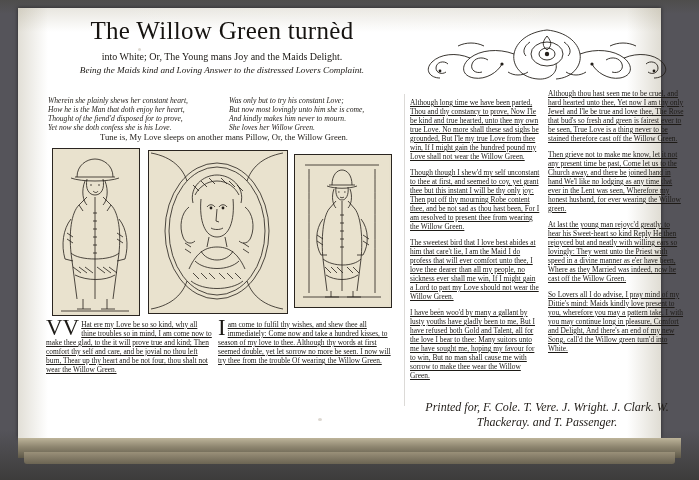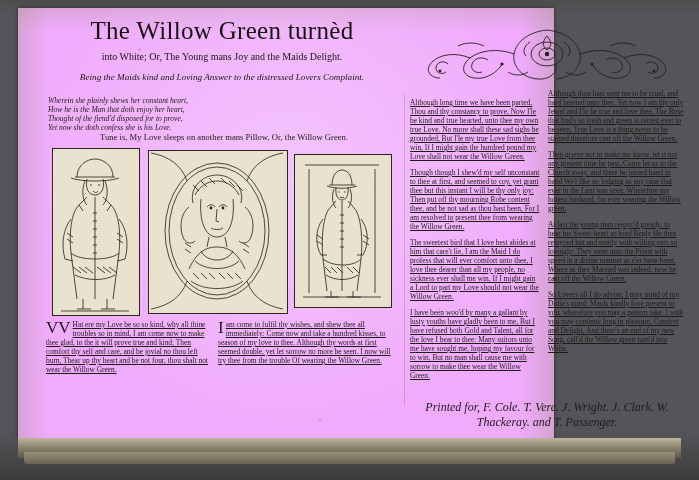--- a/index.html
+++ b/index.html
@@ -12,22 +12,22 @@
     position:relative;width:699px;height:480px;
     background:#57565a;
   }
   
   .book-bg{
     position:absolute;left:0;top:0;width:699px;height:480px;
     background:
       linear-gradient(to bottom,#4e4d4c 0px,#55545a 14px,#55545a 430px,#3d3c3b 480px);
   }
   .sheet{
-    position:absolute;left:18px;top:8px;width:536px;height:430px;
-    background:#f0abfc;
+    position:absolute;left:18px;top:8px;width:643px;height:430px;
+    background:#ffffff;
     box-shadow:0 0 4px rgba(0,0,0,.55);
   }
   .sheet:before{
     content:"";position:absolute;left:0;top:0;right:0;bottom:0;
     background:
       radial-gradient(ellipse at 50% 40%, rgba(255,255,255,.30) 0%, rgba(220,209,182,0) 70%),
       linear-gradient(to right, rgba(150,140,110,.28) 0px, rgba(150,140,110,0) 30px),
       linear-gradient(to left, rgba(150,140,110,.30) 0px, rgba(150,140,110,0) 34px),
       linear-gradient(to bottom, rgba(150,140,110,.22) 0px, rgba(150,140,110,0) 24px);
     pointer-events:none;
@@ -37,21 +37,21 @@
   .title-block{position:absolute;left:24px;top:10px;width:360px;text-align:center;}
   .main-title{
     font-size:25px;line-height:26px;letter-spacing:.3px;
     font-family:"Liberation Serif", serif;
     color:#161310;white-space:nowrap;
   }
   .subtitle{
     font-size:10px;line-height:15px;margin-top:5px;color:#1b1814;
   }
   .being{
-    font-size:9.2px;line-height:12px;margin-top:7px;font-style:italic;color:#1b1814;
+    font-size:9.2px;line-height:12px;font-style:italic;color:#1b1814;
   }
   
   .ornament{
     position:absolute;left:400px;top:16px;width:258px;height:62px;
     overflow:hidden;
   }
   
   .argument{
     position:absolute;left:30px;top:88px;width:352px;
     font-size:7.6px;line-height:9px;font-style:italic;color:#201c17;
@@ -75,21 +75,21 @@
     font-family:"Liberation Serif", serif;
     color:#1d1a16;
     font-size:7.4px;line-height:9.0px;
   }
   .verse-col p{margin:0 0 7px 0;}
   .vc1{left:28px;top:312px;width:168px;}
   .vc2{left:200px;top:312px;width:176px;}
   .vc3{left:392px;top:90px;width:130px;}
   .vc4{left:530px;top:81px;width:136px;}
   .dropcap{
-    float:left;font-size:17px;line-height:15px;margin:0 2px 0 0;
+    float:left;font-size:23px;line-height:15px;margin:0 2px 0 0;
     font-family:"Liberation Serif", serif;
     text-align:center;
   }
   .imprint{
     position:absolute;left:392px;top:392px;width:274px;
     font-size:12px;font-style:italic;text-align:center;color:#201c17;
   }
   .foliation{
     position:absolute;right:0;top:398px;
     font-size:9px;color:#2b2620;font-family:"Liberation Serif",serif;
@@ -156,20 +156,24 @@
         </g>
       </svg>
     </div>
 
     <div class="argument">
       <div class="arg-cols">
         <div style="white-space:pre-line;">Wherein she plainly shews her constant heart,
 How he is the Man that doth enjoy her heart,
 Thought of the fiend'd disposed for to prove,
 Yet now she doth confess she is his Love.</div>
+        <div style="white-space:pre-line;">Was only but to try his constant Love;
+But now most lovingly unto him she is come,
+And kindly makes him never to mourn.
+She loves her Willow Green.</div>
       </div>
     </div>
     <div class="tune">Tune is, My Love sleeps on another mans Pillow, Or, the Willow Green.</div>
 
     <div class="cuts">
 
       <div class="cut cut1">
         <svg width="84" height="164" viewBox="0 0 84 164">
           <rect x="0" y="0" width="84" height="164" fill="#e9e2ce"></rect>
           <g stroke="#231e19" fill="none" stroke-width="0.8">

